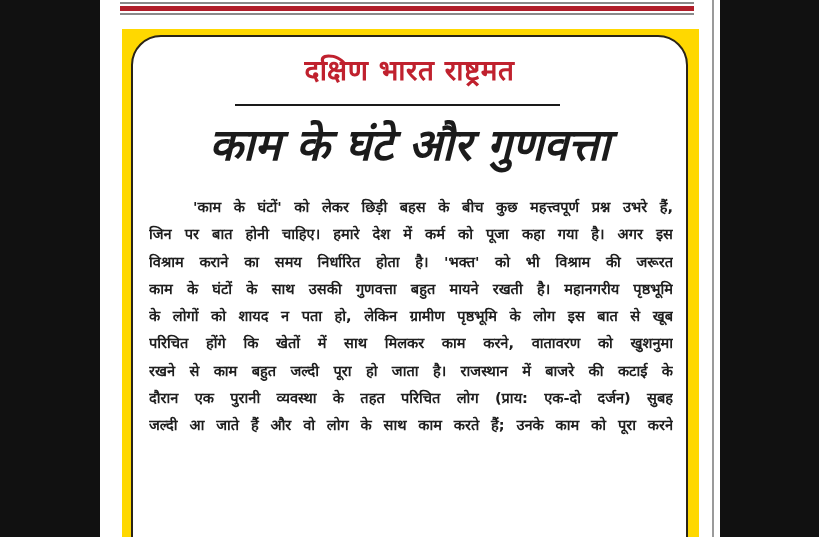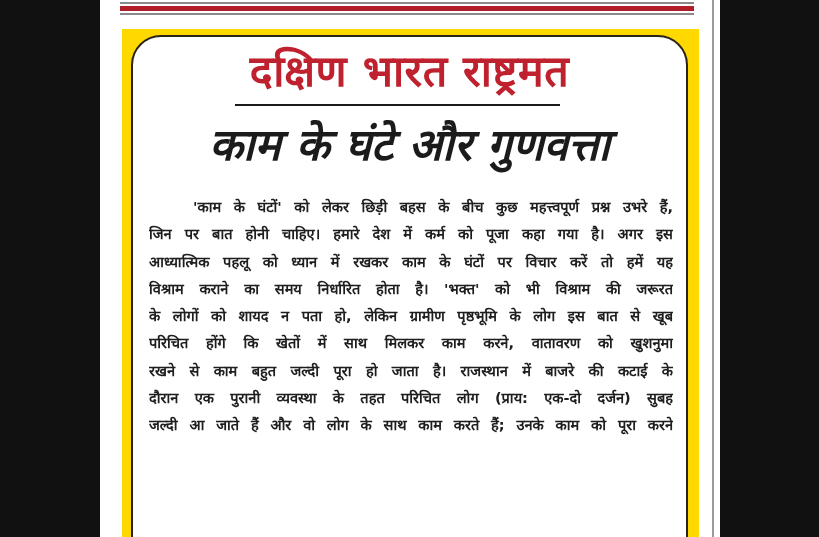--- a/index.html
+++ b/index.html
@@ -30,21 +30,21 @@
     position: absolute; left: 9px; top: 6px; width: 553px; height: 540px;
     background: #ffffff;
     border: 2px solid #2a2418;
     border-radius: 30px;
   }
   .masthead {
     position: absolute; left: 0; top: 12px; width: 553px; text-align: center;
     color: #c0212e;
     font-family: "DejaVu Sans", sans-serif;
     font-weight: bold;
-    font-size: 43px;
+    font-size: 28px;
     letter-spacing: 0.5px;
     line-height: 44px;
   }
   .masthead-rule {
     position: absolute; left: 102px; top: 67px; width: 325px; height: 2px;
     background: #1a1a1a;
   }
   .headline {
     position: absolute; left: 0; top: 78px; width: 553px; text-align: center;
     color: #1b1b1b;
@@ -78,22 +78,22 @@
   <div class="rule rule-grey-bot"></div>
 
   <div class="yellow-box">
     <div class="inner-box">
       <div class="masthead">दक्षिण भारत राष्ट्रमत</div>
       <div class="masthead-rule"></div>
       <div class="headline">काम के घंटे और गुणवत्ता</div>
       <div class="body-text">
         <span class="line indent">'काम के घंटों' को लेकर छिड़ी बहस के बीच कुछ महत्त्वपूर्ण प्रश्न उभरे हैं,</span>
         <span class="line">जिन पर बात होनी चाहिए। हमारे देश में कर्म को पूजा कहा गया है। अगर इस</span>
-        <span class="line">आध्यात्मिक पहलू को ध्यान में रखकर काम के घंटों पर विचार करें तो हमें यह</span>
         <span class="line">विश्राम कराने का समय निर्धारित होता है। 'भक्त' को भी विश्राम की जरूरत</span>
+        <span class="line">काम के घंटों के साथ उसकी गुणवत्ता बहुत मायने रखती है। महानगरीय पृष्ठभूमि</span>
         <span class="line">के लोगों को शायद न पता हो, लेकिन ग्रामीण पृष्ठभूमि के लोग इस बात से खूब</span>
         <span class="line">परिचित होंगे कि खेतों में साथ मिलकर काम करने, वातावरण को खुशनुमा</span>
         <span class="line">रखने से काम बहुत जल्दी पूरा हो जाता है। राजस्थान में बाजरे की कटाई के</span>
         <span class="line">दौरान एक पुरानी व्यवस्था के तहत परिचित लोग (प्राय: एक-दो दर्जन) सुबह</span>
         <span class="line">जल्दी आ जाते हैं और वो लोग के साथ काम करते हैं; उनके काम को पूरा करने</span>
       </div>
     </div>
   </div>
 </div>
 <div class="page-edge"></div>

